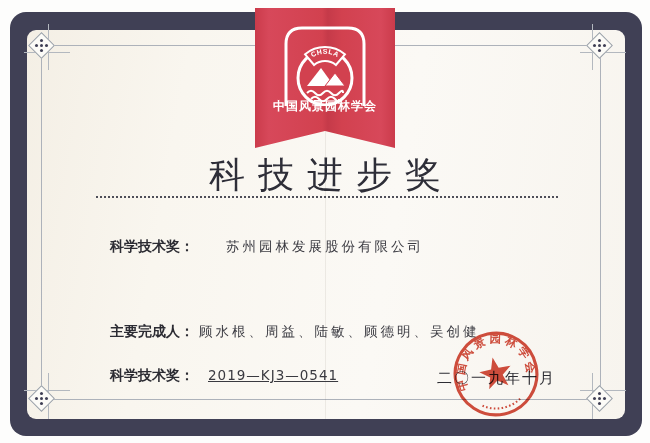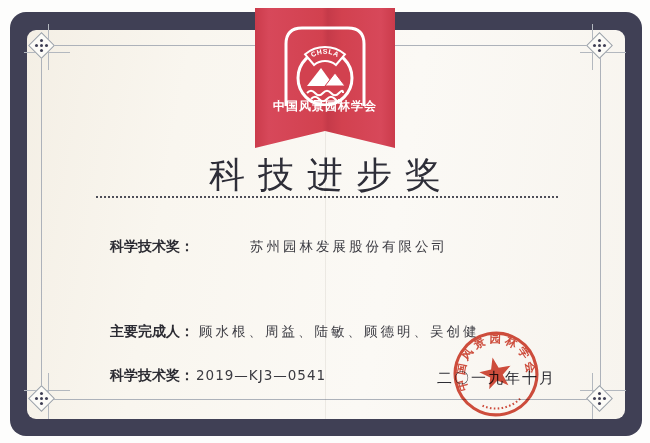--- a/index.html
+++ b/index.html
@@ -40,23 +40,23 @@
   .dotted{position:absolute;left:96px;top:196px;width:462px;border-top:2px dotted #4e4e58;z-index:3;}
   
   .body-text{position:absolute;left:97px;top:202px;width:470px;z-index:3;margin:0;
          font-size:13.5px;line-height:20px;color:#46464c;text-align:justify;}
   .b{font-weight:bold;color:#222228;font-family:"Liberation Sans",sans-serif;font-size:13px;}
   
   .row{position:absolute;left:110px;z-index:3;white-space:nowrap;}
   .lbl{font-family:"Liberation Sans",sans-serif;font-weight:bold;font-size:14px;color:#2c2c33;}
   .kai{font-size:13.5px;color:#3b3b42;letter-spacing:3px;}
   .num{font-family:"DejaVu Sans",sans-serif;font-size:13.5px;color:#3a3a40;letter-spacing:1px;}
-  .row-unit{top:237px;} .row-unit .kai{margin-left:56px;}
+  .row-unit{top:237px;} .row-unit .kai{margin-left:32px;}
   .row-people{top:322px;} .row-people .kai{margin-left:5px;}
-  .row-serial{top:366px;} .row-serial .num{margin-left:2px;}
+  .row-serial{top:366px;} .row-serial .num{margin-left:14px;text-decoration:underline;}
   .date{position:absolute;left:437px;top:369px;z-index:5;font-size:15px;color:#2d2d33;
         letter-spacing:2px;}
   
   .seal{position:absolute;left:452px;top:330px;width:88px;height:88px;z-index:6;
         transform:rotate(-12deg);mix-blend-mode:multiply;opacity:.93;}
 </style>
 </head>
 <body>
 
 <div class="page">

